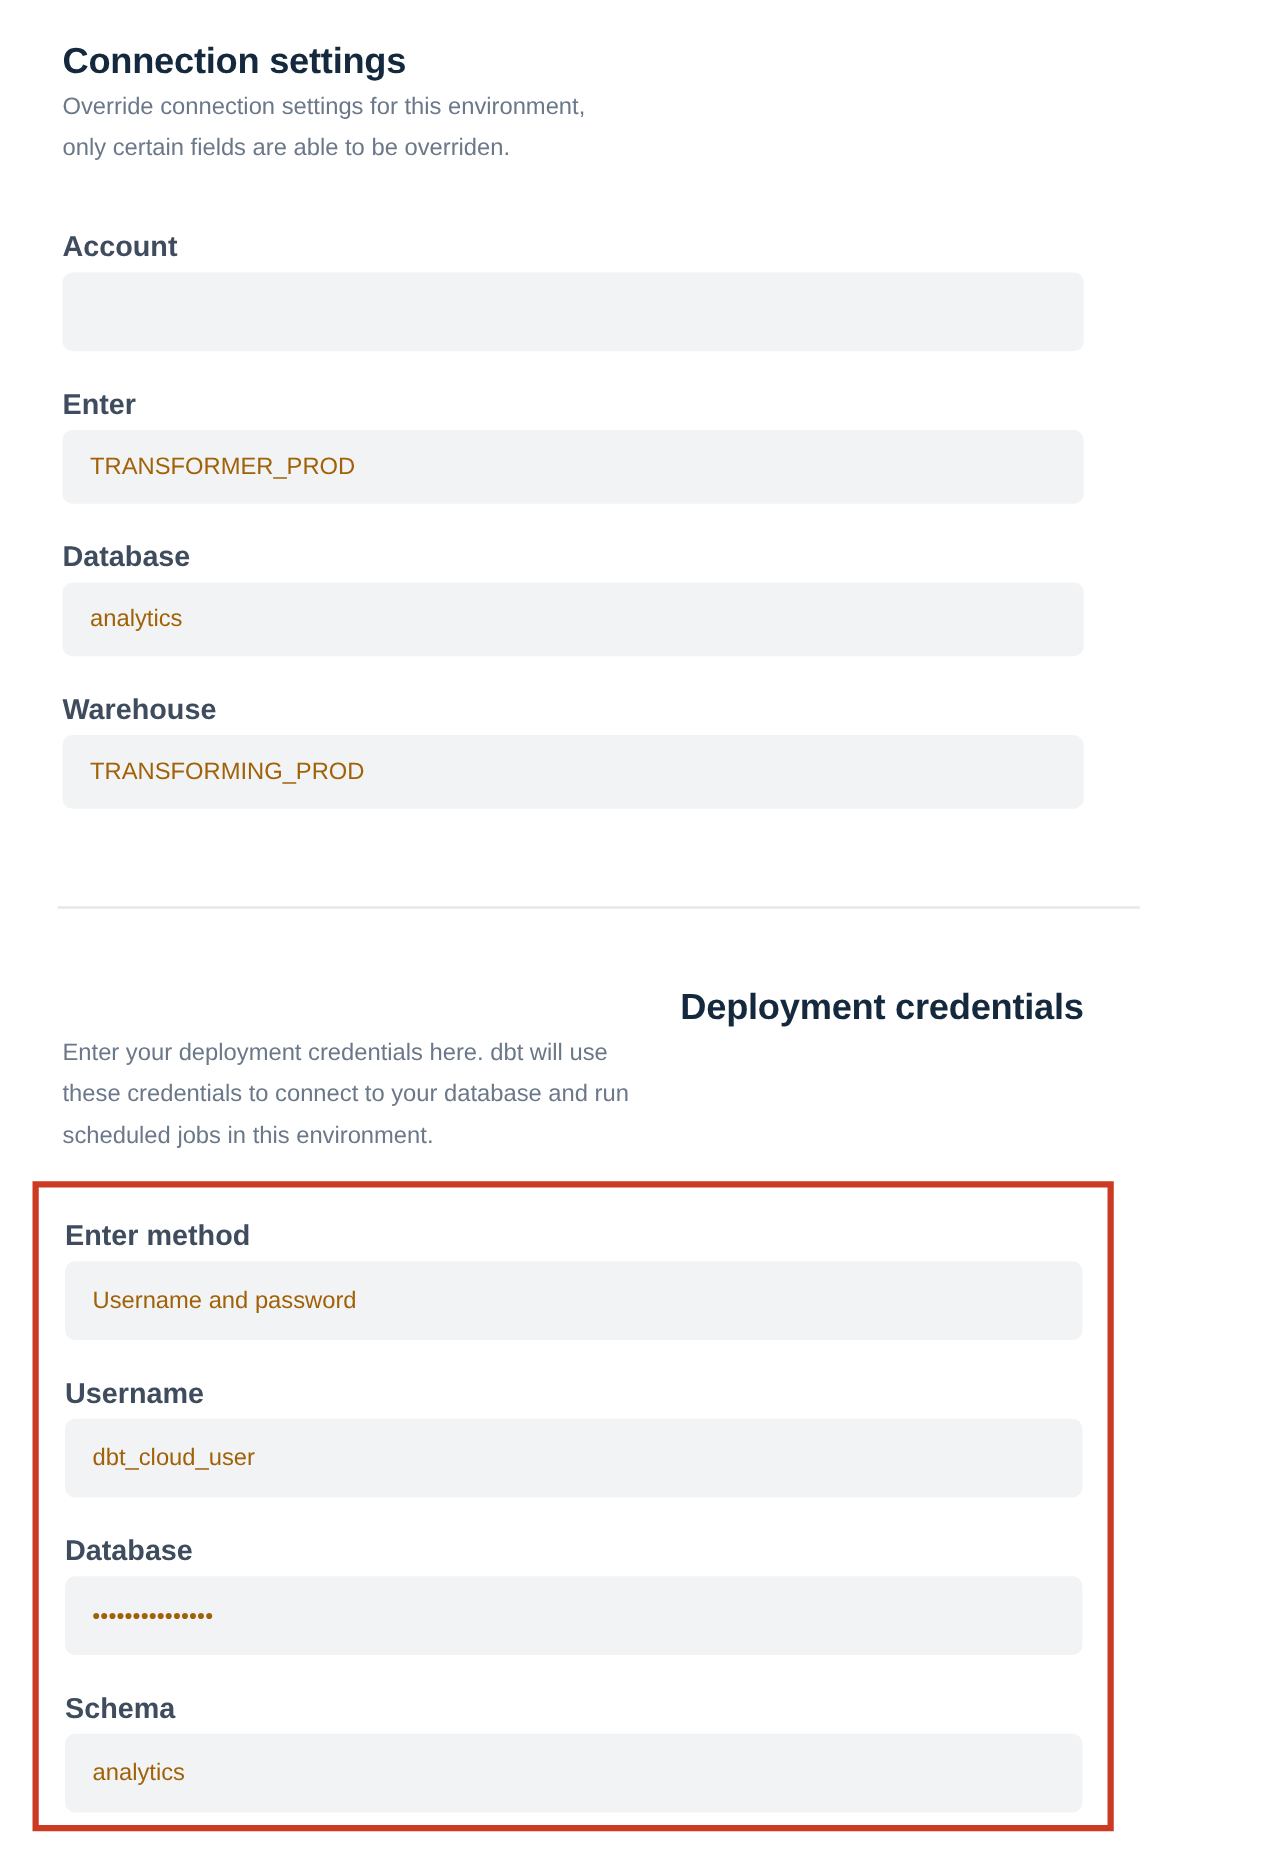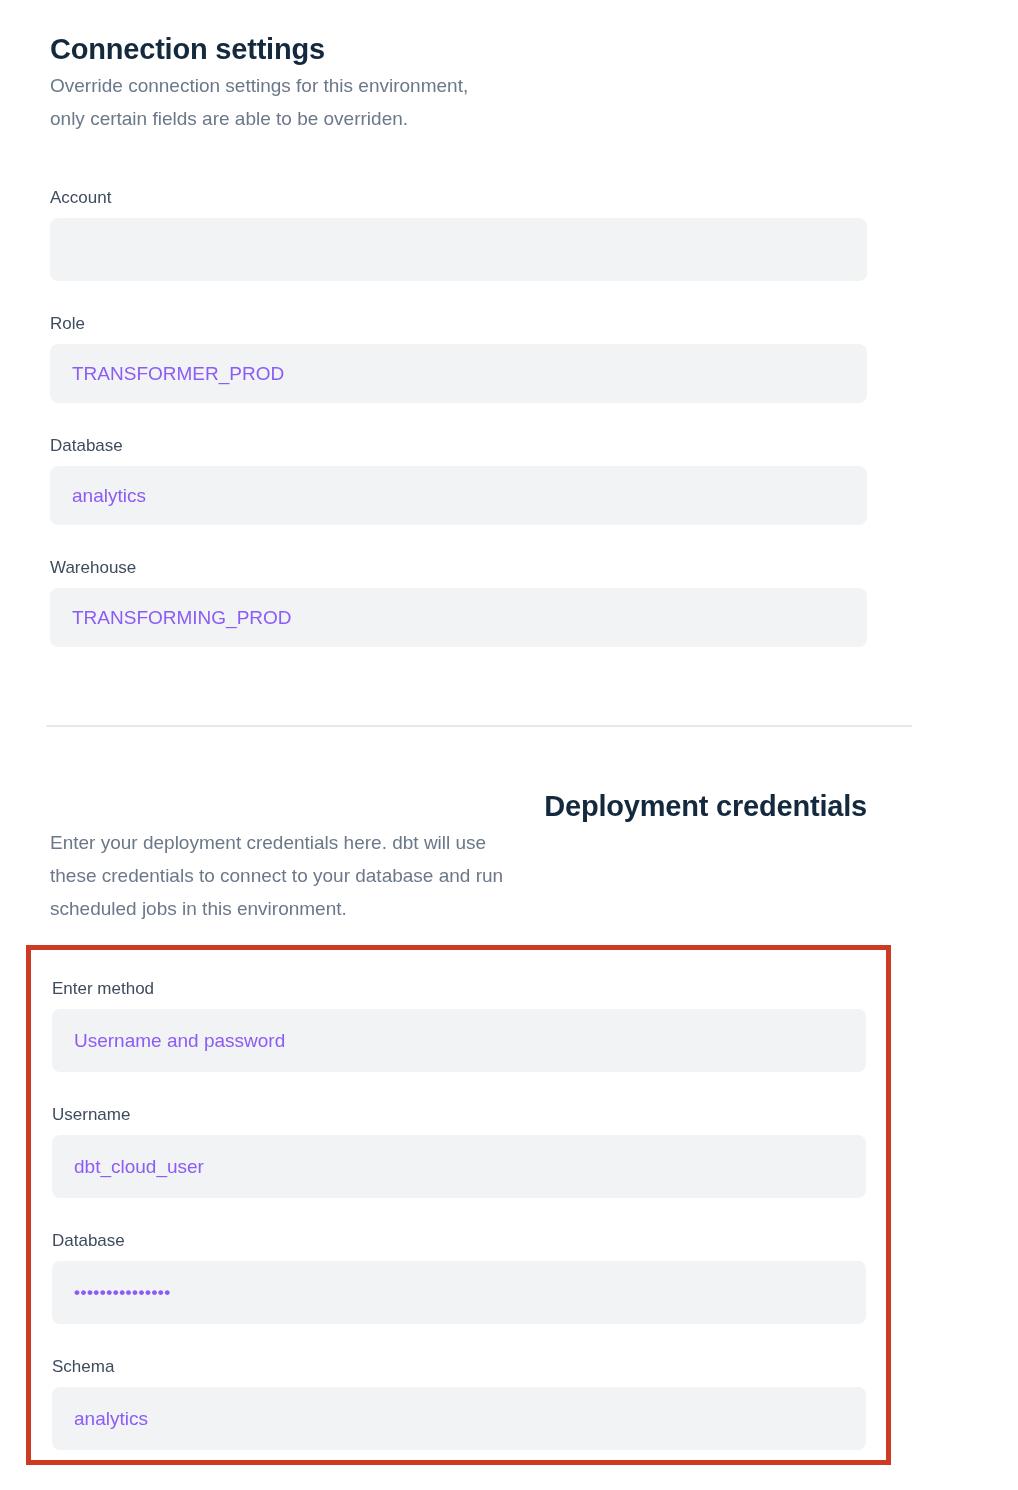--- a/index.html
+++ b/index.html
@@ -28,39 +28,39 @@
     margin-top: 1px;
     font-size: 19px;
     line-height: 33px;
     color: #6b7889;
     white-space: pre-line;
   }
   .field-group { margin-top: 32px; }
   .field-group.first-after-subtitle { margin-top: 52px; }
   .field-group.first-in-box { margin-top: 0; }
   .field-label {
-    font-size: 17px;
-    font-weight: 400;
+    font-size: 23px;
+    font-weight: 700;
     color: #3e4c5e;
     line-height: 21px;
     margin-bottom: 10px;
   }
   .field-box {
     height: 59px;
     background: #f2f3f5;
     border-radius: 8px;
     display: flex;
     align-items: center;
     padding: 0 22px;
     cursor: text;
   }
   .field-box.tall { height: 63px; }
   .field-value {
     font-size: 19px;
-    color: #8b5cf6;
+    color: #a16207;
     white-space: nowrap;
   }
   .field-value.masked {
     font-weight: 700;
     letter-spacing: 0.5px;
     font-size: 17px;
   }
   .divider {
     border: none;
     height: 2px;
@@ -88,21 +88,21 @@
 only certain fields are able to be overriden.</p>
 
     <div class="field-group first-after-subtitle">
       <div class="field-label">Account</div>
       <div class="field-box tall">
         <span class="field-value"></span>
       </div>
     </div>
 
     <div class="field-group">
-      <div class="field-label">Role</div>
+      <div class="field-label">Enter</div>
       <div class="field-box">
         <span class="field-value">TRANSFORMER_PROD</span>
       </div>
     </div>
 
     <div class="field-group">
       <div class="field-label">Database</div>
       <div class="field-box">
         <span class="field-value">analytics</span>
       </div>

